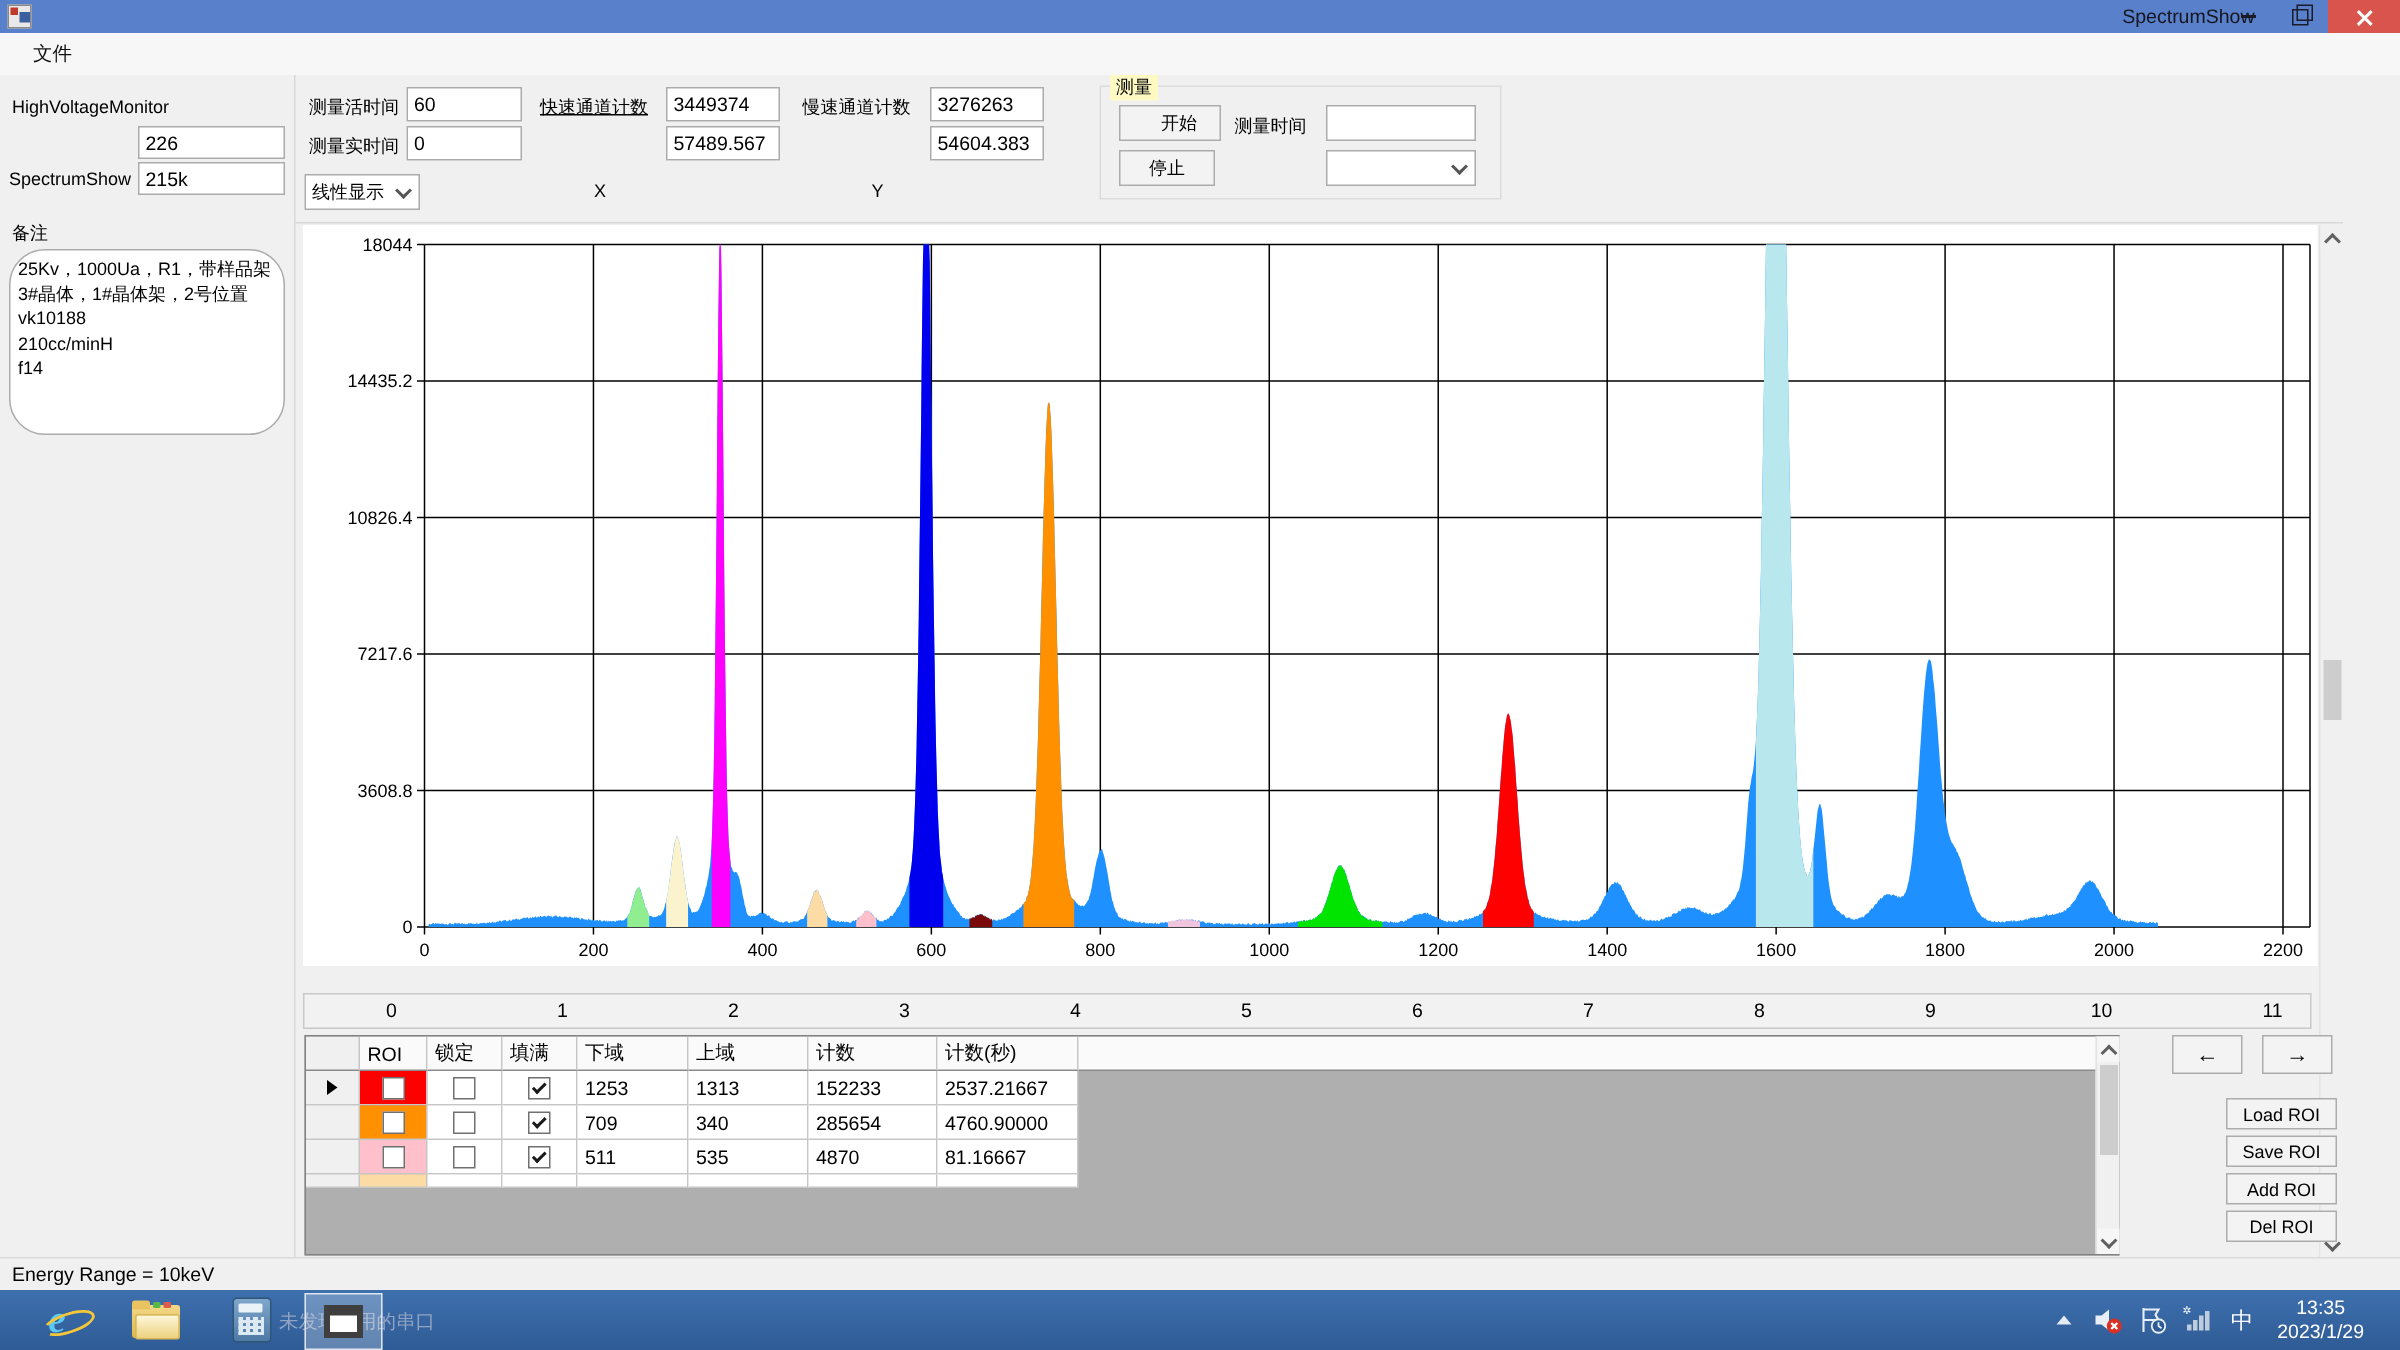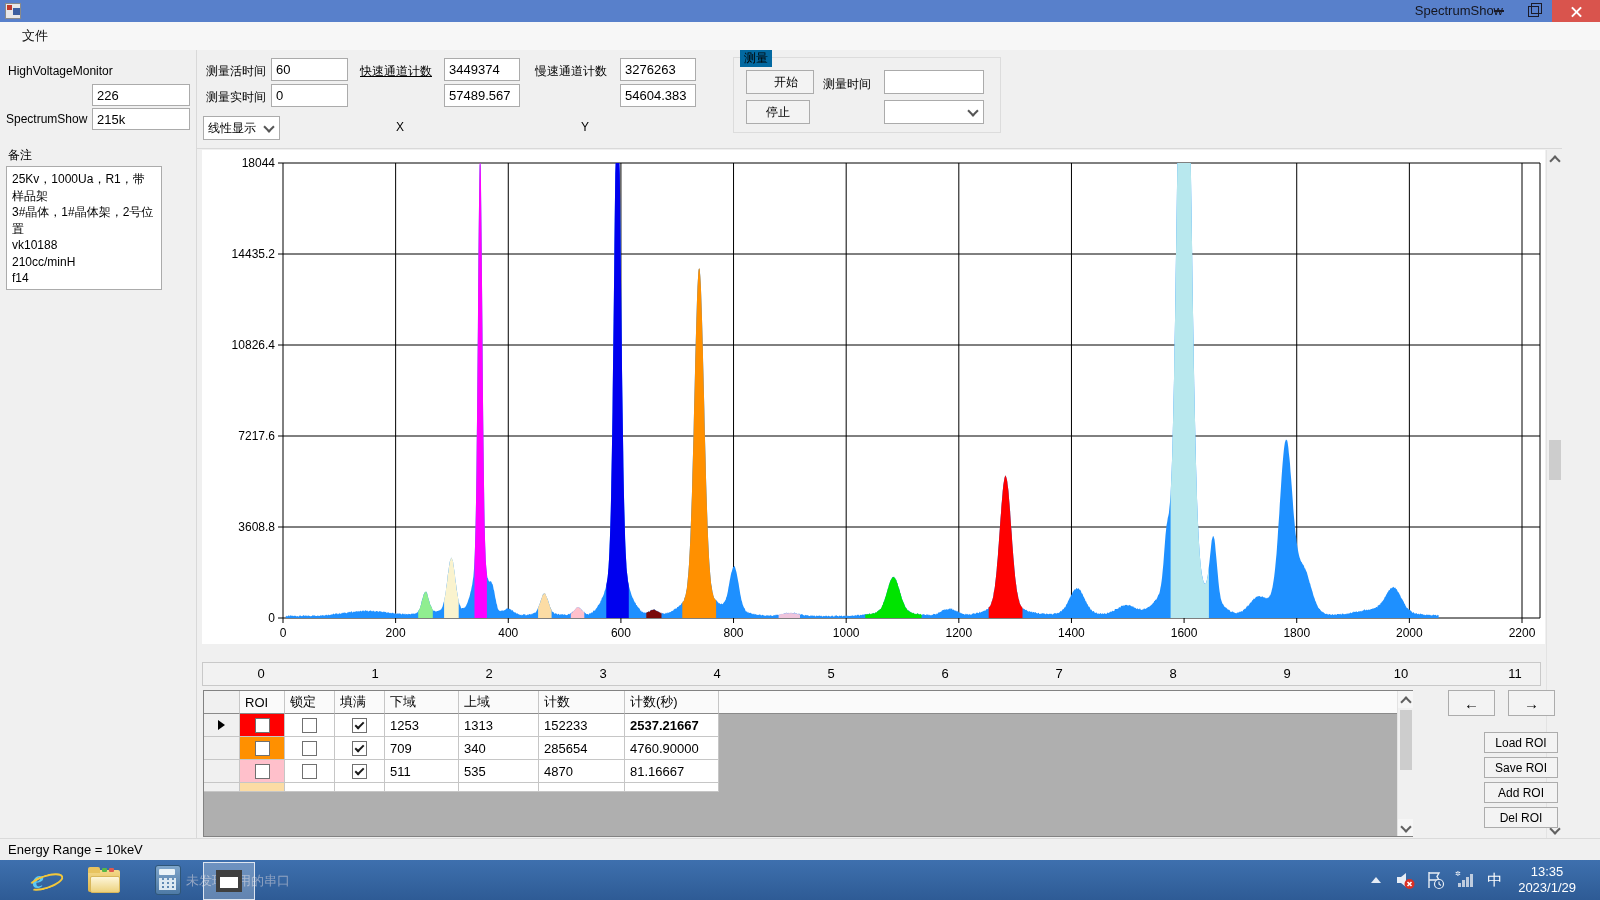--- a/index.html
+++ b/index.html
@@ -32,21 +32,21 @@
   .lbl{font-size:12px;color:#000;white-space:nowrap;}
   .tb{background:#fff;border:1px solid #ABABAB;font-size:13px;color:#000;
       display:flex;align-items:center;padding:0 4px;}
   .btn{background:#F3F3F3;border:1px solid #ACACAC;font-size:12px;color:#000;
       display:flex;align-items:center;justify-content:center;cursor:pointer;}
   .combo{background:#fff;border:1px solid #ABABAB;font-size:12px;color:#000;
       display:flex;align-items:center;padding:0 4px;}
   .chev-dn{position:absolute;right:6px;top:50%;margin-top:-5px;width:6px;height:6px;
       border-right:2px solid #555;border-bottom:2px solid #555;transform:rotate(45deg);}
   .group{border:1px solid #DCDCDC;}
-  .group-label{background:#0369a1;padding:0 4px;font-size:12px;}
+  .group-label{background:#fef9c3;padding:0 4px;font-size:12px;}
   
   .notes{background:#fff;border:1px solid #ABABAB;font-size:12px;line-height:16.5px;
       padding:4px 5px;white-space:pre-line;color:#000;}
   
   .chart-panel{left:202px;top:100px;width:1343px;height:494px;background:#fff;}
   
   .ruler{left:202px;top:612px;width:1339px;height:24px;background:#F2F2F2;border:1px solid #C9C9C9;}
   .ruler span{position:absolute;top:3px;transform:translateX(-50%);font-size:13px;color:#000;}
   
   .roitable{left:203px;top:640px;width:1210px;height:147px;background:#AFAFAF;border:1px solid #828282;overflow:hidden;}
@@ -127,21 +127,21 @@
 
 <div class="abs form">
   <div class="abs vdiv"></div>
   <div class="abs hdiv"></div>
 
   <div class="abs lbl" style="left:8px;top:14px;">HighVoltageMonitor</div>
   <div class="abs tb" style="left:92px;top:34px;width:98px;height:22px;">226</div>
   <div class="abs lbl" style="left:6px;top:62px;">SpectrumShow</div>
   <div class="abs tb" style="left:92px;top:58px;width:98px;height:22px;">215k</div>
   <div class="abs lbl" style="left:8px;top:97px;">备注</div>
-  <div class="abs notes" style="left:6px;top:116px;width:156px;height:124px;">25Kv，1000Ua，R1，带样品架
+  <div class="abs notes" style="left:6px;top:116px;width:184px;height:124px;border-radius:24px;">25Kv，1000Ua，R1，带样品架
 3#晶体，1#晶体架，2号位置
 vk10188
 210cc/minH
 f14</div>
 
   <div class="abs lbl" style="left:206px;top:13px;">测量活时间</div>
   <div class="abs tb" style="left:271px;top:8px;width:77px;height:23px;">60</div>
   <div class="abs lbl" style="left:206px;top:39px;">测量实时间</div>
   <div class="abs tb" style="left:271px;top:34px;width:77px;height:23px;">0</div>
 
@@ -293,21 +293,21 @@
           <span class="cbx"></span>
         </div>
         <div class="tcell " style="width: 50px; flex: 0 0 50px; height: 100%;">
           <span class="cbx">
             <span class="chk"></span>
           </span>
         </div>
         <div class="tcell " style="width: 74px; flex: 0 0 74px; height: 100%;">1253</div>
         <div class="tcell " style="width: 80px; flex: 0 0 80px; height: 100%;">1313</div>
         <div class="tcell " style="width: 86px; flex: 0 0 86px; height: 100%;">152233</div>
-        <div class="tcell " style="width: 94px; flex: 0 0 94px; height: 100%; font-weight: bold;">2537.21667</div>
+        <div class="tcell " style="width: 94px; flex: 0 0 94px; height: 100%;">2537.21667</div>
         <div class="tcell filler" style="width: 679px; flex: 0 0 679px; height: 100%;"></div>
       </div>
       <div class="trow" style="height: 23px;">
         <div class="tcell rowhdr" style="width: 36px; flex: 0 0 36px; height: 100%;"></div>
         <div class="tcell " style="width: 45px; flex: 0 0 45px; height: 100%; background: rgb(255, 144, 0);">
           <span class="cbx"></span>
         </div>
         <div class="tcell " style="width: 50px; flex: 0 0 50px; height: 100%;">
           <span class="cbx"></span>
         </div>

